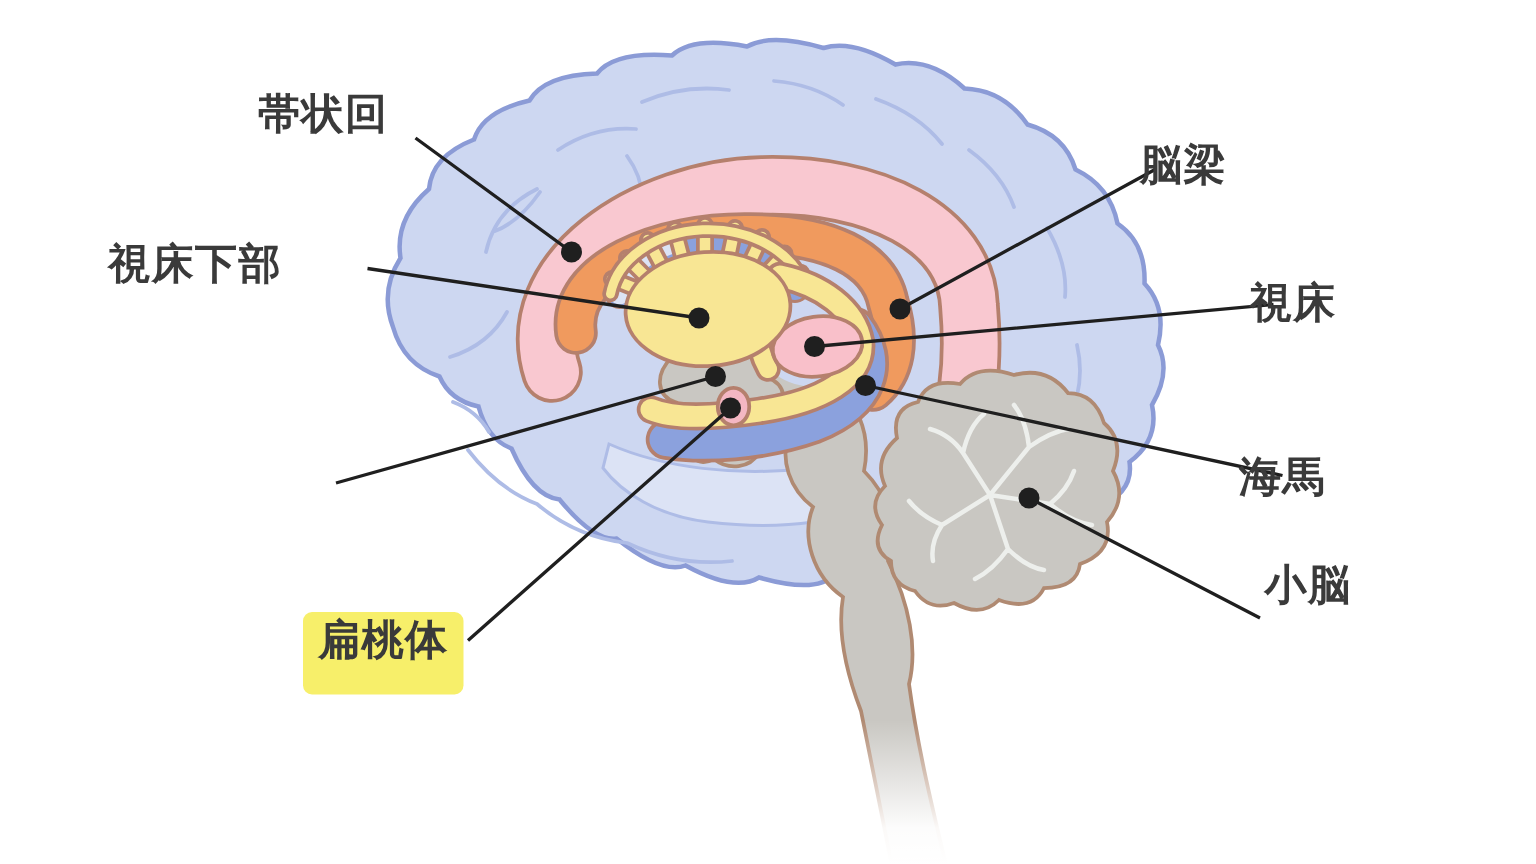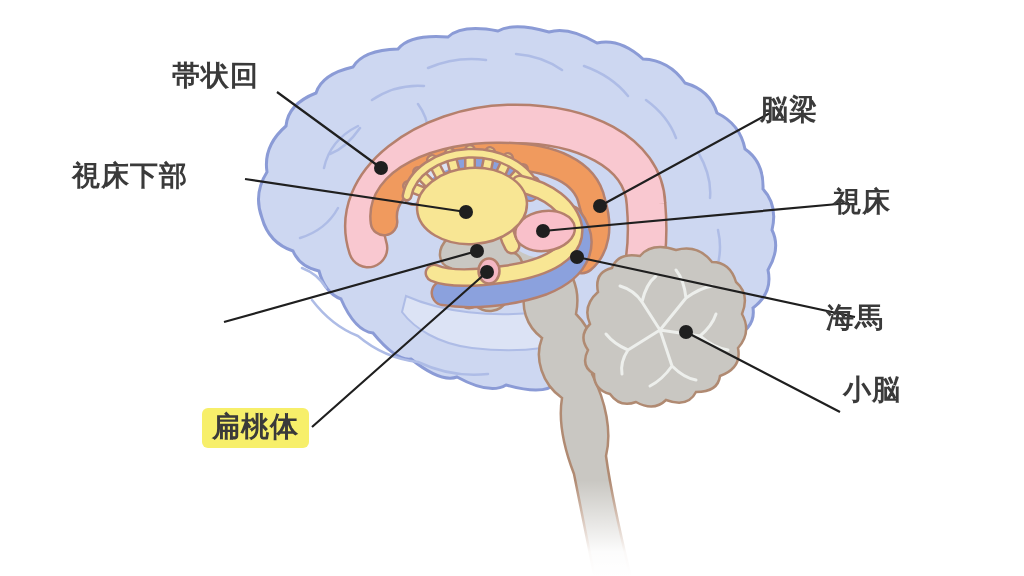--- a/index.html
+++ b/index.html
@@ -1,21 +1,21 @@
 <!DOCTYPE html>
 <html style="--c-cerebrum_fill: #cdd7f1; --c-cerebrum_outline: #8b9bd6; --c-gyri: #aebce6; --c-light_fold: #dce3f5; --c-pink: #f9c8d0; --c-orange: #f09a5e; --c-yellow: #f8e694; --c-blue: #8ba1dd; --c-gray: #c9c7c2; --c-brown: #b5806d; --c-stem_outline: #b08a72; --c-thalamus_pink: #f9c0ca; --c-amygdala_pink: #f4b7c3; --c-white_branches: #edefec; --c-highlight: #f7ef6a; --c-text: #3a3a3a; --c-line: #1f1f1f;"><head>
 <meta charset="utf-8">
 <style>
   html,body{margin:0;padding:0;background:#ffffff;}
   #stage{position:relative;width:1024px;height:576px;background:#fff;overflow:hidden;
          font-family:"Liberation Sans","DejaVu Sans",sans-serif;}
   #stage svg{position:absolute;left:0;top:0;}
   .label{position:absolute;font-weight:600;font-size:28px;line-height:1.15;
          color:var(--c-text,#3a3a3a);letter-spacing:1px;white-space:nowrap;}
-  .label.highlight{background:var(--c-highlight,#f7ef6a);padding:3px 10px 5px;border-radius:6px;}
+  .label.highlight{background:var(--c-highlight,#f7ef6a);padding:3px 10px 20px;border-radius:6px;}
 
   
   .cerebrum{fill:var(--c-cerebrum_fill);stroke:var(--c-cerebrum_outline);stroke-width:3;}
   .gyri{fill:none;stroke:var(--c-gyri);stroke-width:2.5;stroke-linecap:round;}
   .fold{fill:var(--c-light_fold);stroke:var(--c-gyri);stroke-width:2;}
   .band-outline{fill:none;stroke:var(--c-brown);stroke-linecap:round;}
   .pink-band{fill:none;stroke:var(--c-pink);stroke-linecap:round;}
   .orange-band{fill:none;stroke:var(--c-orange);stroke-linecap:round;}
   .yellow-band{fill:none;stroke:var(--c-yellow);stroke-linecap:round;}
   .blue-band{fill:none;stroke:var(--c-blue);stroke-linecap:round;}

